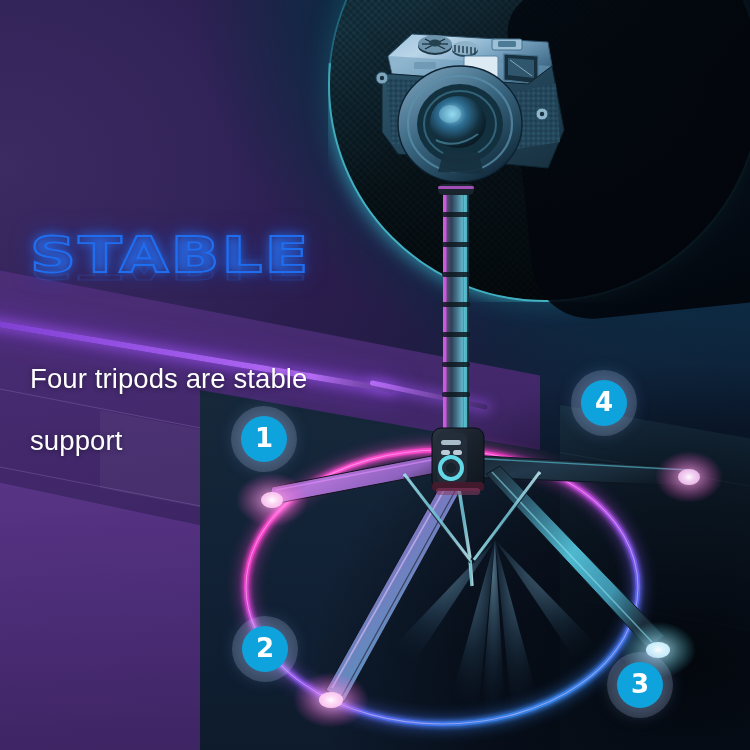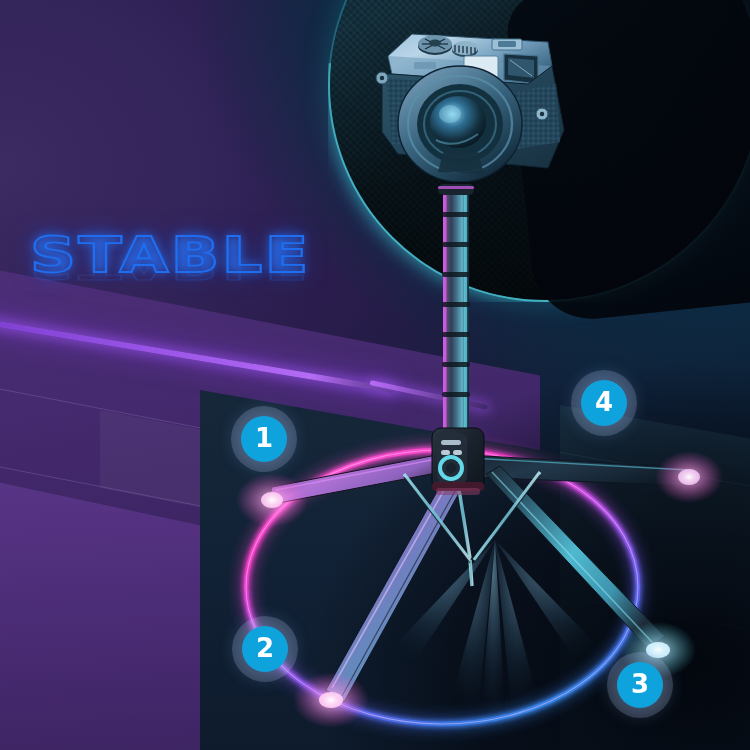--- a/index.html
+++ b/index.html
@@ -475,20 +475,24 @@
     </g>
 
     <path d="M86 150 L92 128 L126 130 L132 152 Z" fill="#16303f" opacity=".95"></path>
   </svg>
 
   <div class="stable-block">
     <div class="stable-main">STABLE</div>
     <div class="stable-refl">STABLE</div>
   </div>
 
+  <div class="headline">
+    <span>Four tripods are stable</span>
+    <span class="l2">support</span>
+  </div>
 
   <div class="badge" id="badge1">
     <span>1</span>
   </div>
   <div class="badge" id="badge2">
     <span>2</span>
   </div>
   <div class="badge" id="badge3">
     <span>3</span>
   </div>

